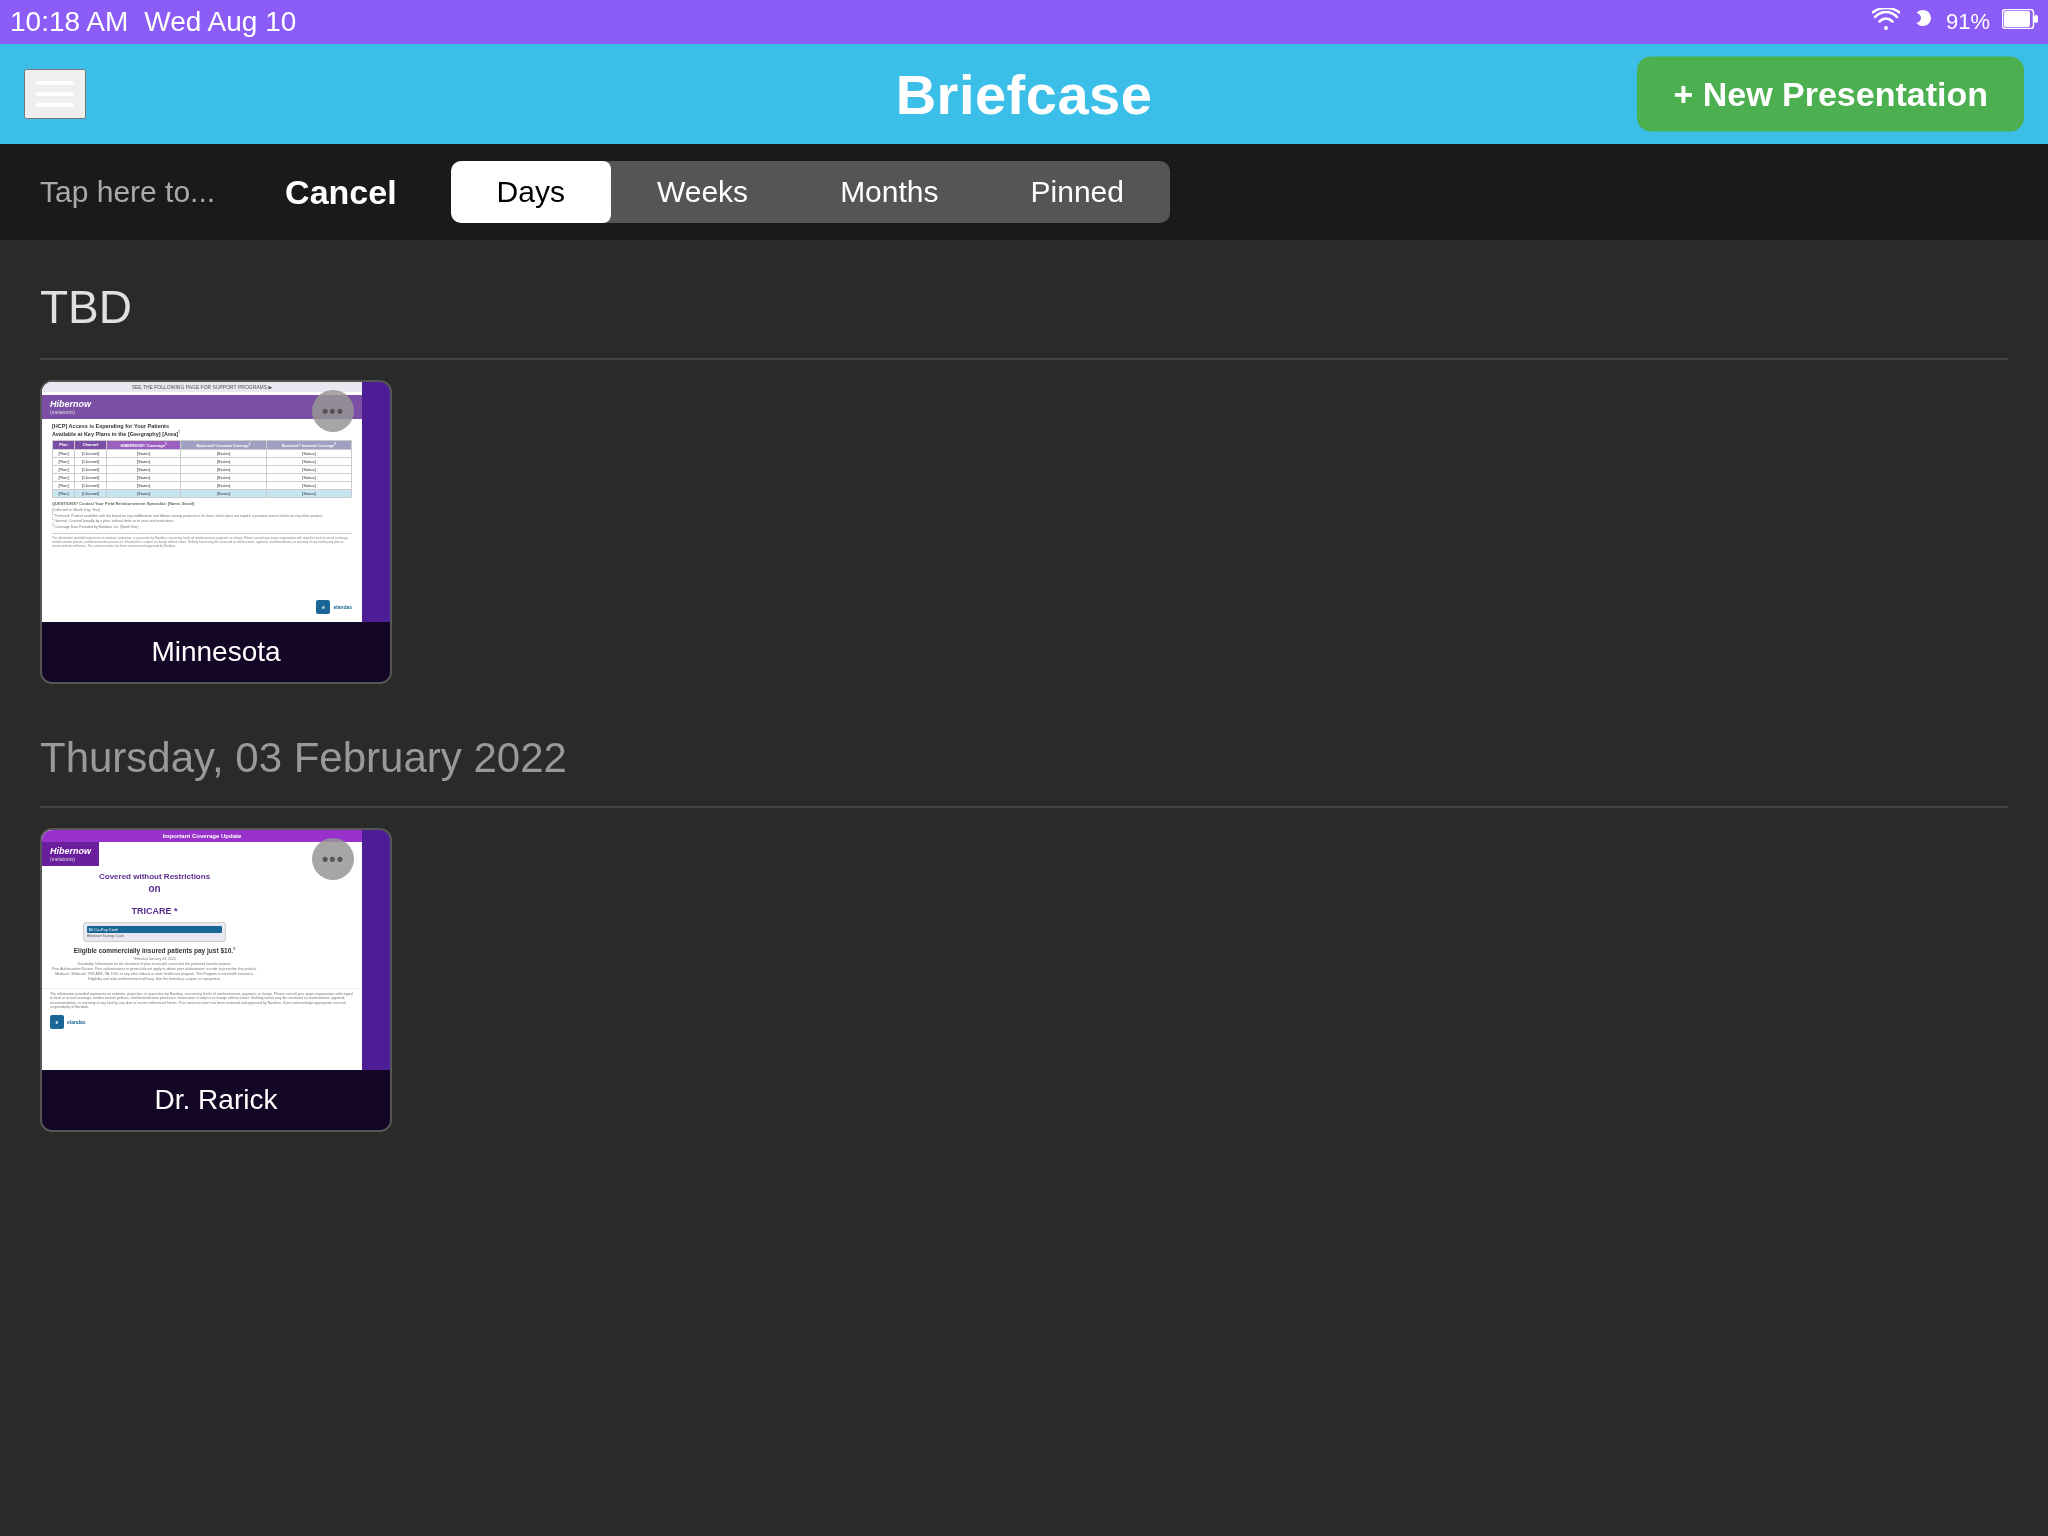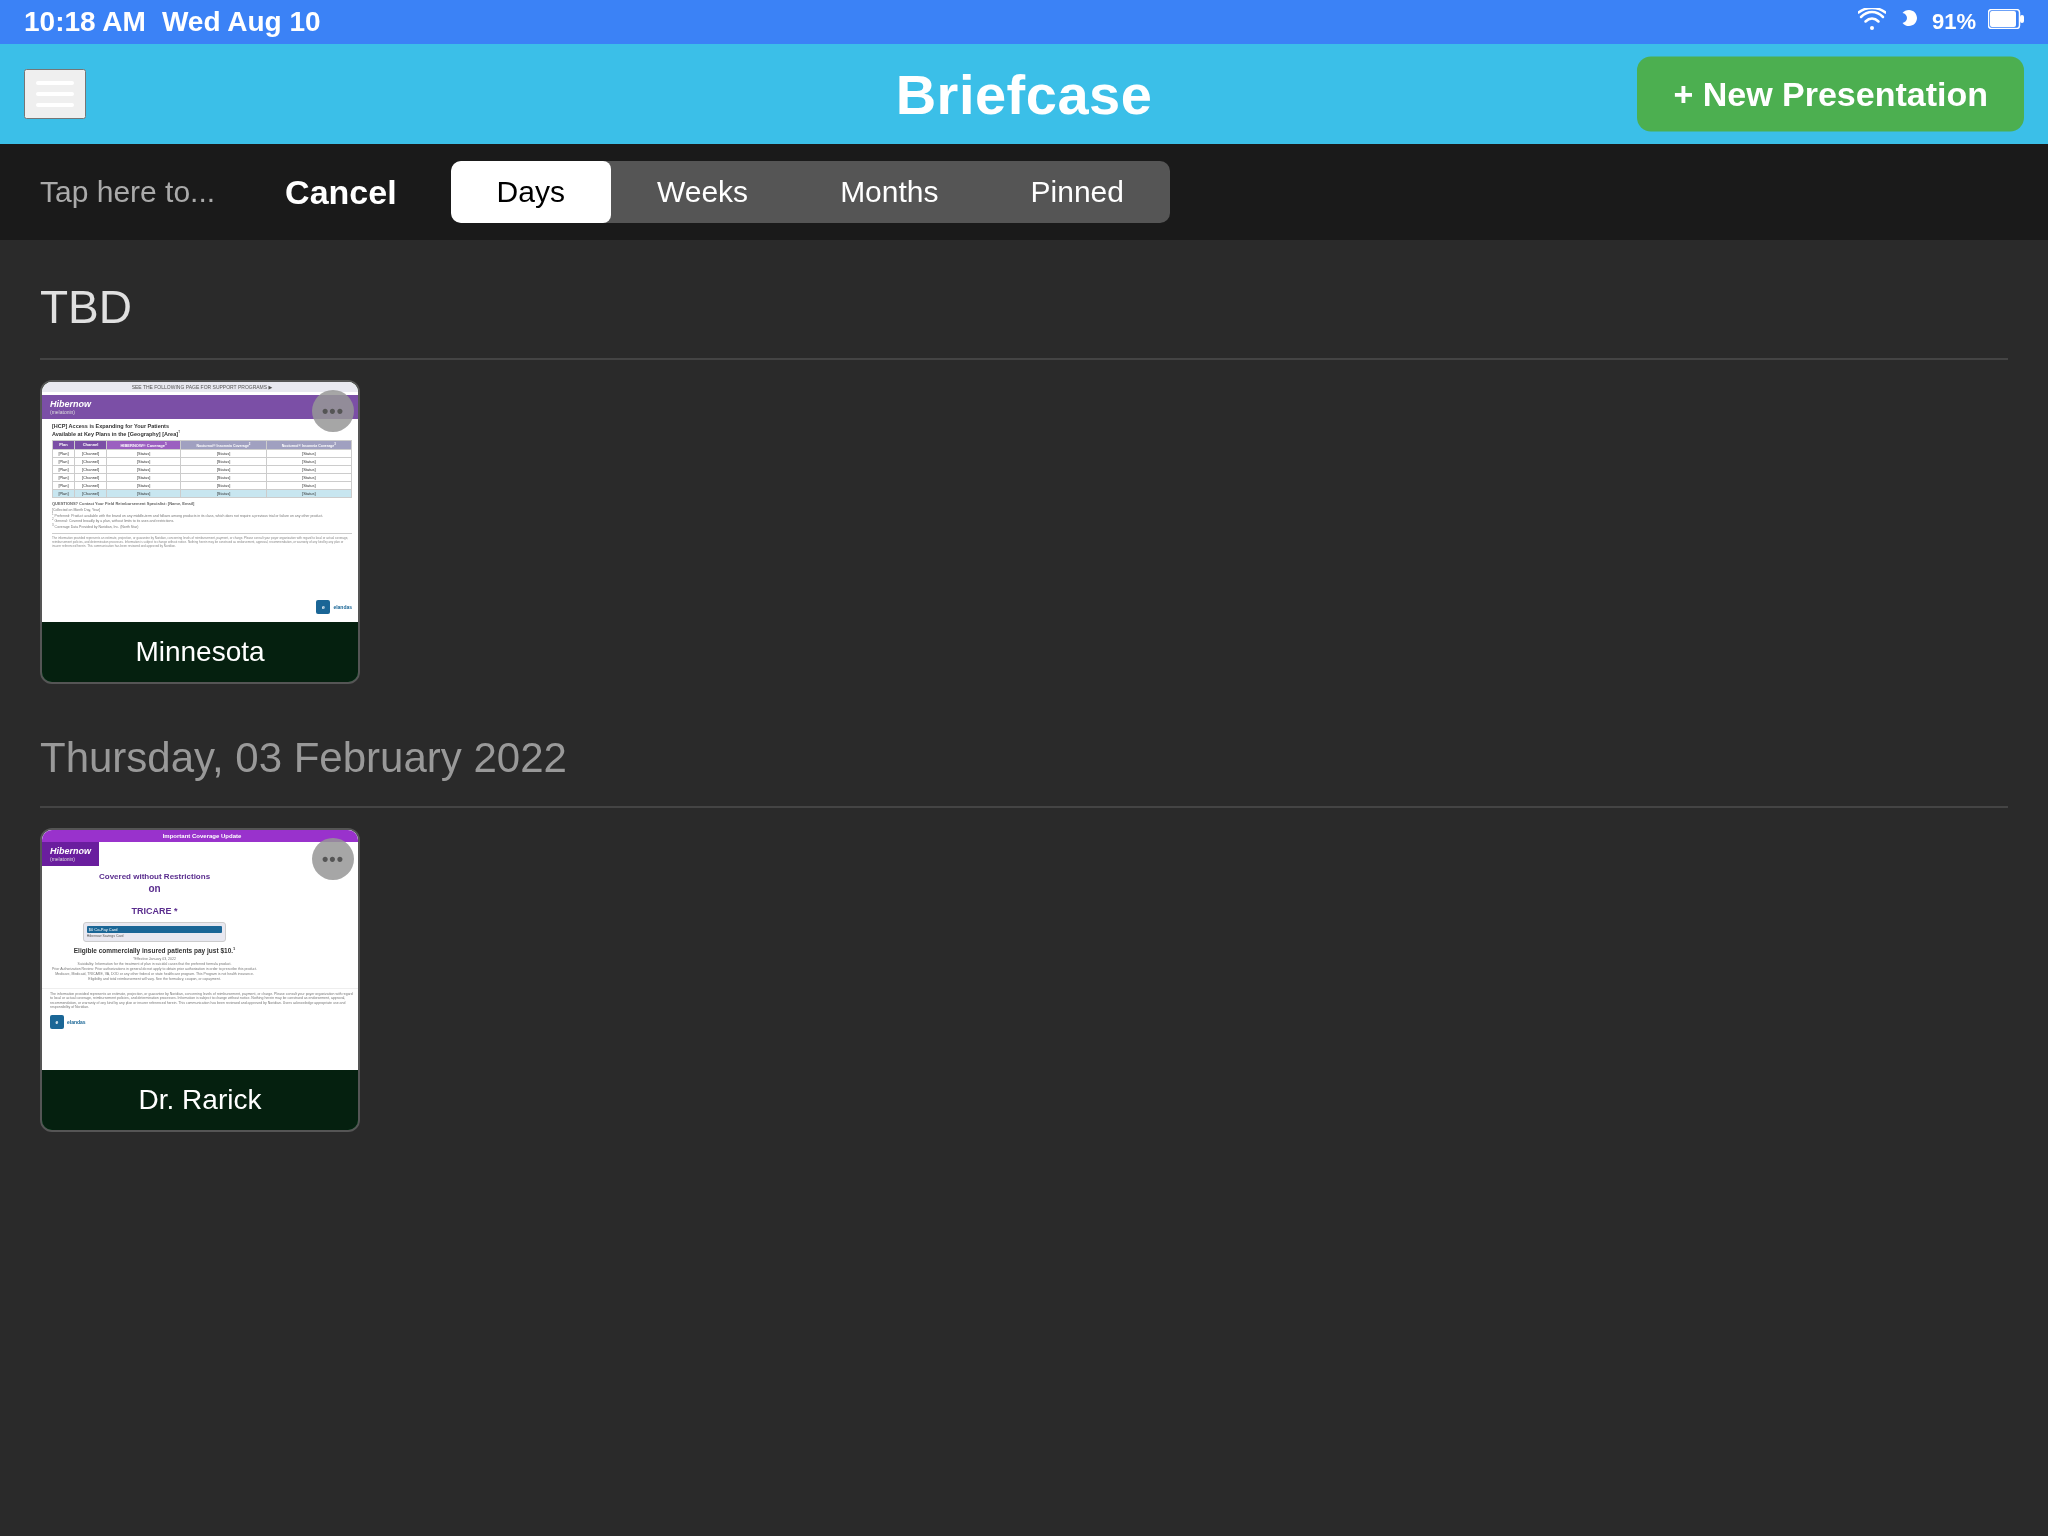--- a/index.html
+++ b/index.html
@@ -7,29 +7,29 @@
     body {
       font-family: -apple-system, BlinkMacSystemFont, 'Helvetica Neue', sans-serif;
       background: #2a2a2a;
       width: 2048px;
       height: 1536px;
       overflow: hidden;
     }
 
     
     .status-bar {
-      background: #3b82f6;
+      background: #8b5cf6;
       height: 44px;
       display: flex;
       align-items: center;
       justify-content: space-between;
-      padding: 0 24px;
+      padding: 0 10px;
       color: white;
       font-size: 28px;
-      font-weight: 700;
+      font-weight: 400;
     }
     .status-left { display: flex; align-items: center; gap: 16px; }
     .status-right { display: flex; align-items: center; gap: 12px; font-size: 22px; }
 
     
     .header {
       background: #3bbfe8;
       height: 100px;
       display: flex;
       align-items: center;
@@ -154,22 +154,22 @@
     
     .card-grid {
       display: flex;
       flex-wrap: wrap;
       gap: 20px;
       margin-bottom: 20px;
     }
 
     
     .pres-card {
-      width: 320px;
-      background: #15803d;
+      width: 352px;
+      background: #4c1d95;
       border-radius: 12px;
       overflow: hidden;
       cursor: pointer;
       border: 2px solid #555;
     }
     .card-thumbnail {
       width: 320px;
       height: 240px;
       background: white;
       position: relative;

